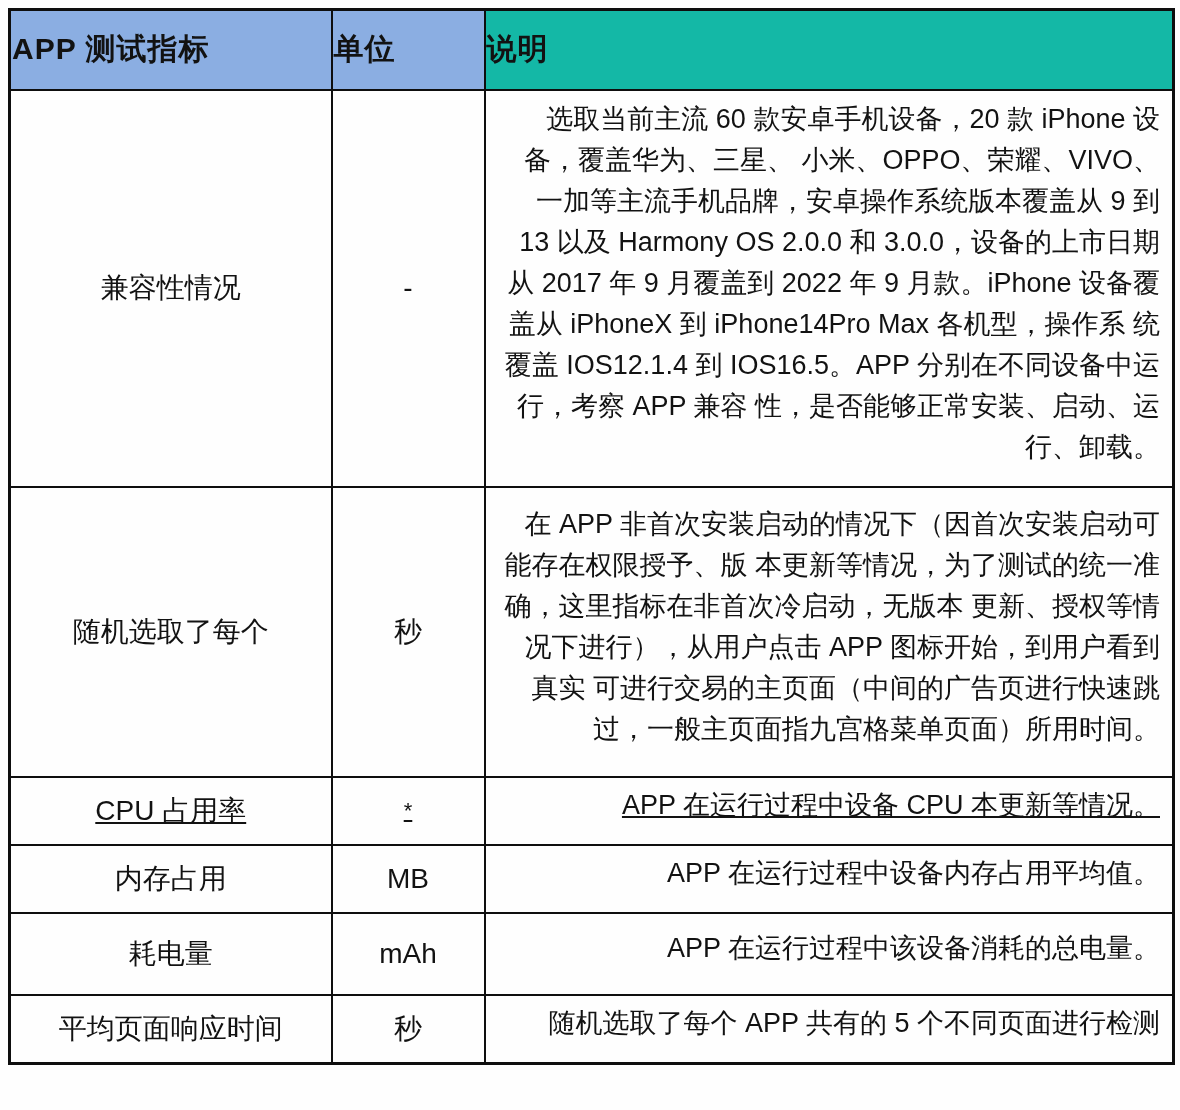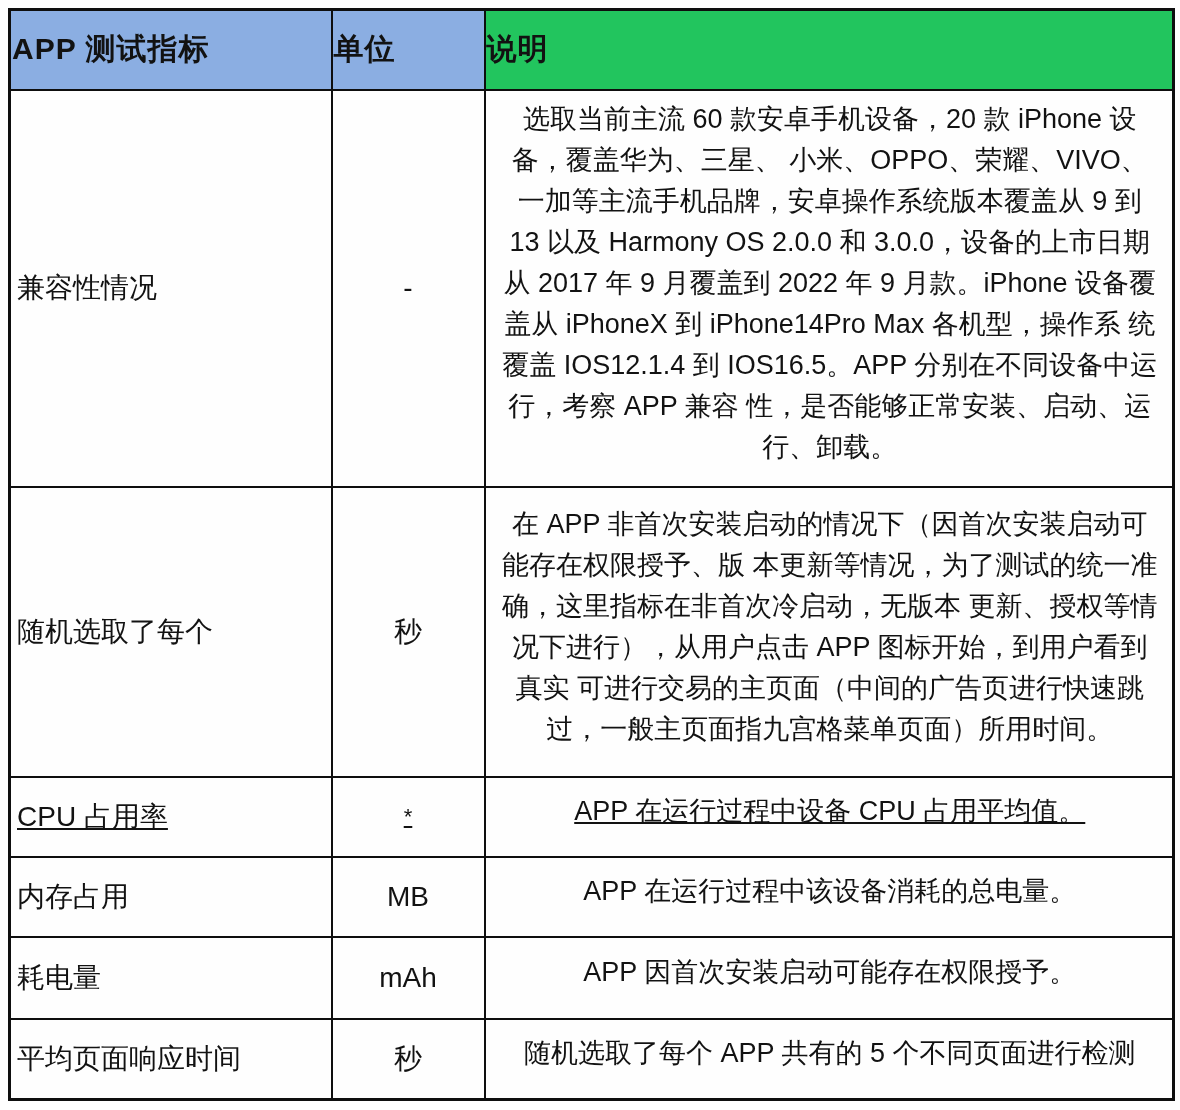--- a/index.html
+++ b/index.html
@@ -33,33 +33,33 @@
   table.metrics { border: 3px solid #0e0e0e; }
   thead th {
     height: 80px;
     font-size: 30px;
     font-weight: bold;
     text-align: left;
     vertical-align: middle;
     letter-spacing: 1px;
   }
   td.metric {
-    text-align: left;
+    text-align: center;
     vertical-align: middle;
     font-size: 28px;
-    padding: 20px 6px;
+    padding: 14px 6px;
   }
   td.unit {
     text-align: center;
     vertical-align: middle;
     font-size: 28px;
     padding: 4px 6px;
   }
   td.desc {
-    text-align: center;
+    text-align: right;
     vertical-align: middle;
     font-size: 27px;
     line-height: 41px;
     padding: 6px 12px 16px 14px;
   }
   tbody tr:nth-child(1) { height: 397px; }
   tbody tr:nth-child(2) { height: 290px; }
   tbody tr:nth-child(3) { height: 51px; text-decoration: underline; }
   tbody tr:nth-child(4) { height: 54px; }
   tbody tr:nth-child(5) { height: 82px; }
@@ -74,53 +74,53 @@
   <table class="metrics">
     <colgroup>
       <col class="c1">
         <col class="c2">
         <col class="c3">
     </colgroup>
     <thead>
       <tr>
         <th style="background: rgb(139, 174, 226);">APP  测试指标</th>
         <th style="background: rgb(139, 174, 226);">单位</th>
-        <th style="background: #22c55e;">说明</th>
+        <th style="background: #14b8a6;">说明</th>
       </tr>
     </thead>
     <tbody>
   <tr>
     <td class="metric">兼容性情况</td>
     <td class="unit">-</td>
     <td class="desc">选取当前主流 60 款安卓手机设备，20 款 iPhone 设备，覆盖华为、三星、 小米、OPPO、荣耀、VIVO、一加等主流手机品牌，安卓操作系统版本覆盖从 9 到 13 以及 Harmony OS 2.0.0 和 3.0.0，设备的上市日期从 2017 年 9 月覆盖到 2022 年 9 月款。iPhone 设备覆盖从 iPhoneX 到 iPhone14Pro Max 各机型，操作系 统覆盖 IOS12.1.4 到 IOS16.5。APP 分别在不同设备中运行，考察 APP 兼容 性，是否能够正常安装、启动、运行、卸载。</td>
   </tr>
 
   <tr>
     <td class="metric">随机选取了每个</td>
     <td class="unit">秒</td>
     <td class="desc">在 APP 非首次安装启动的情况下（因首次安装启动可能存在权限授予、版 本更新等情况，为了测试的统一准确，这里指标在非首次冷启动，无版本 更新、授权等情况下进行），从用户点击 APP 图标开始，到用户看到真实 可进行交易的主页面（中间的广告页进行快速跳过，一般主页面指九宫格菜单页面）所用时间。</td>
   </tr>
 
   <tr>
     <td class="metric">CPU 占用率</td>
     <td class="unit">*</td>
-    <td class="desc">APP 在运行过程中设备 CPU 占用平均值。</td>
+    <td class="desc">APP 在运行过程中设备 CPU 本更新等情况。</td>
   </tr>
 
   <tr>
     <td class="metric">内存占用</td>
     <td class="unit">MB</td>
-    <td class="desc">APP 在运行过程中该设备消耗的总电量。</td>
+    <td class="desc">APP 在运行过程中设备内存占用平均值。</td>
   </tr>
 
 
   <tr>
     <td class="metric">耗电量</td>
     <td class="unit">mAh</td>
-    <td class="desc">APP 因首次安装启动可能存在权限授予。</td>
+    <td class="desc">APP 在运行过程中该设备消耗的总电量。</td>
   </tr>
 
   <tr>
     <td class="metric">平均页面响应时间</td>
     <td class="unit">秒</td>
     <td class="desc">随机选取了每个 APP 共有的 5 个不同页面进行检测</td>
   </tr>
 </tbody>
   </table>
 </div>

